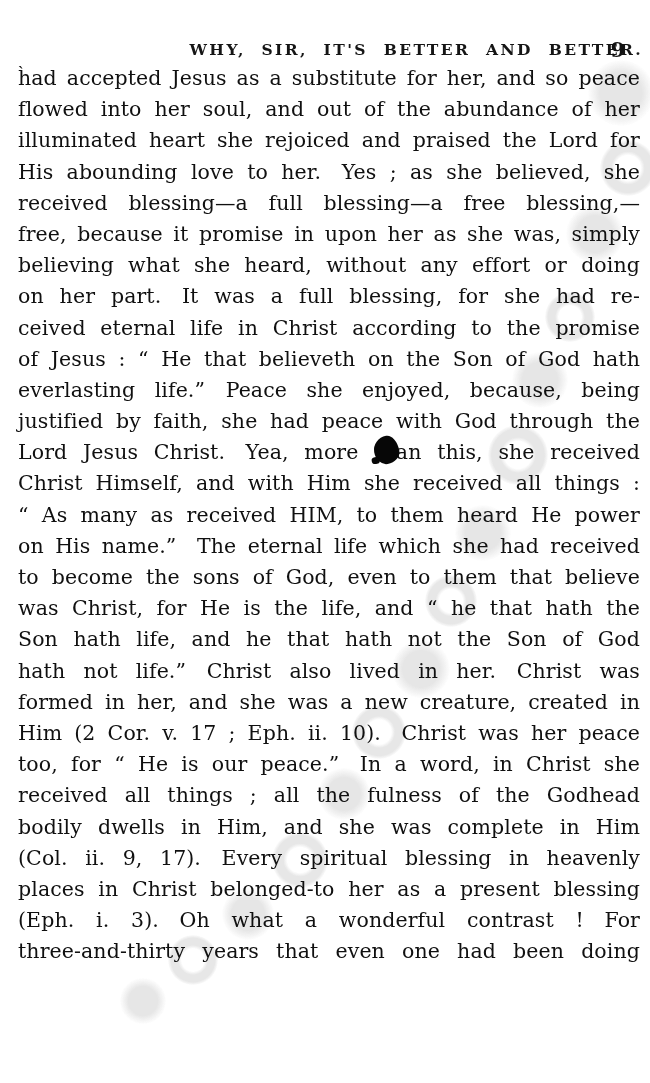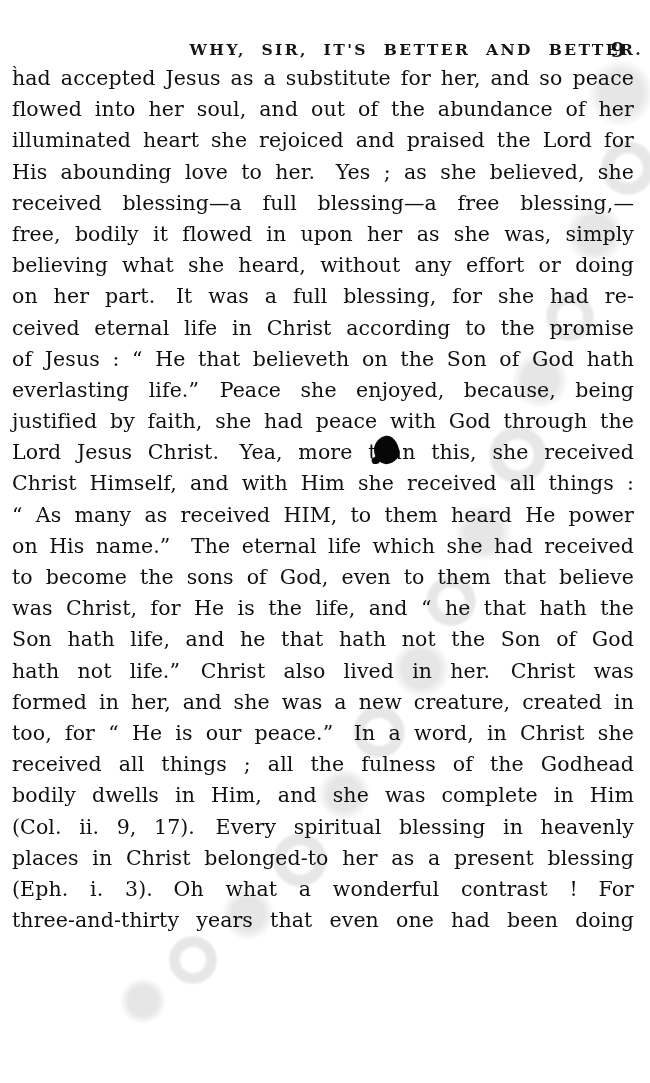--- a/index.html
+++ b/index.html
@@ -43,21 +43,21 @@
     position: absolute;
     right: 18px; top: -3px;
     font-size: 21px;
     font-weight: 700;
     color: #121212;
   }
 
   
   .body-text {
     position: absolute;
-    top: 63px; left: 12px;
+    top: 63px; left: 18px;
     width: 622px;
     z-index: 1;
   }
   .text-line {
     height: 31.2px;
     line-height: 31.2px;
     font-size: 20.5px;
     font-weight: 500;
     letter-spacing: 0.1px;
     text-align: justify;
@@ -112,36 +112,37 @@
     <span class="running-title">WHY, SIR, IT'S BETTER AND BETTER.</span>
     <span class="page-number">9</span>
   </div>
 
   <div class="body-text">
     <div class="text-line">h̀ad accepted Jesus as a substitute for her, and so peace</div>
     <div class="text-line">flowed into her soul, and out of the abundance of her</div>
     <div class="text-line">illuminated heart she rejoiced and praised the Lord for</div>
     <div class="text-line">His abounding love to her. Yes ; as she believed, she</div>
     <div class="text-line">received blessing—a full blessing—a free blessing,—</div>
-    <div class="text-line">free, bodily it flowed in upon her as she was, simply</div>
+    <div class="text-line">free, because it promise in upon her as she was, simply</div>
     <div class="text-line">believing what she heard, without any effort or doing</div>
     <div class="text-line">on her part. It was a full blessing, for she had re-</div>
     <div class="text-line">ceived eternal life in Christ according to the promise</div>
     <div class="text-line">of Jesus : “ He that believeth on the Son of God hath</div>
     <div class="text-line">everlasting life.” Peace she enjoyed, because, being</div>
     <div class="text-line">justified by faith, she had peace with God through the</div>
     <div class="text-line">Lord Jesus Christ. Yea, more than this, she received</div>
     <div class="text-line">Christ Himself, and with Him she received all things :</div>
     <div class="text-line">“ As many as received HIM, to them heard He power</div>
     <div class="text-line">on His name.” The eternal life which she had received</div>
     <div class="text-line">to become the sons of God, even to them that believe</div>
     <div class="text-line">was Christ, for He is the life, and “ he that hath the</div>
     <div class="text-line">Son hath life, and he that hath not the Son of God</div>
     <div class="text-line">hath not life.” Christ also lived in her. Christ was</div>
     <div class="text-line">formed in her, and she was a new creature, created in</div>
+    <div class="text-line">Him (2 Cor. v. 17 ; Eph. ii. 10). Christ was her peace</div>
     <div class="text-line">too, for “ He is our peace.” In a word, in Christ she</div>
     <div class="text-line">received all things ; all the fulness of the Godhead</div>
     <div class="text-line">bodily dwells in Him, and she was complete in Him</div>
     <div class="text-line">(Col. ii. 9, 17). Every spiritual blessing in heavenly</div>
     <div class="text-line">places in Christ belonged-to her as a present blessing</div>
     <div class="text-line">(Eph. i. 3). Oh what a wonderful contrast ! For</div>
     <div class="text-line">three-and-thirty years that even one had been doing</div>
   </div>
 
   <div class="ink-blot"></div>

